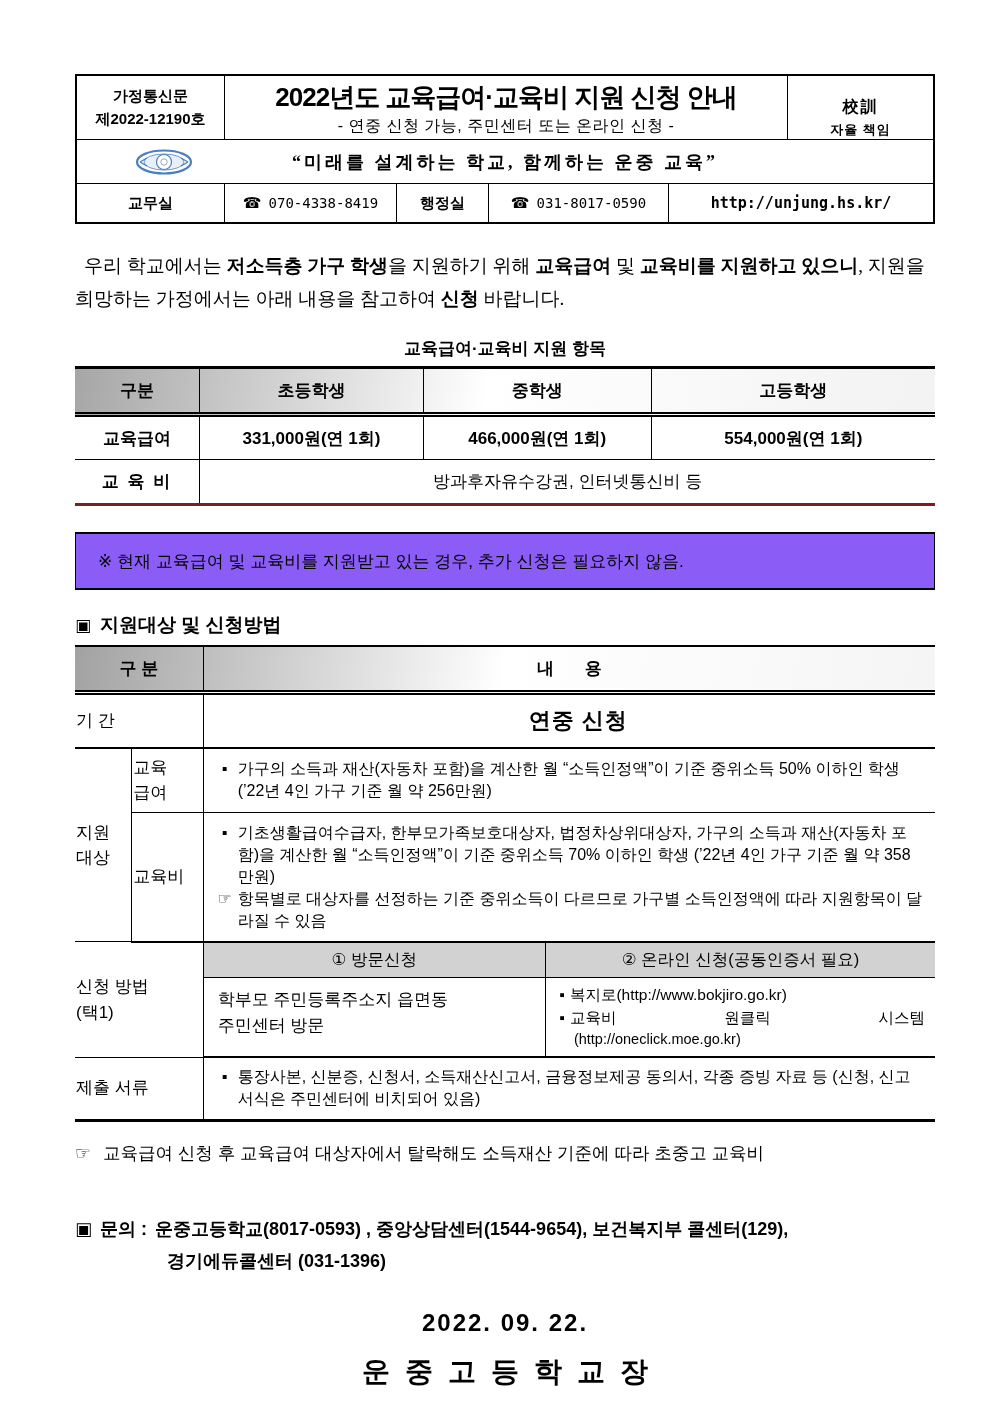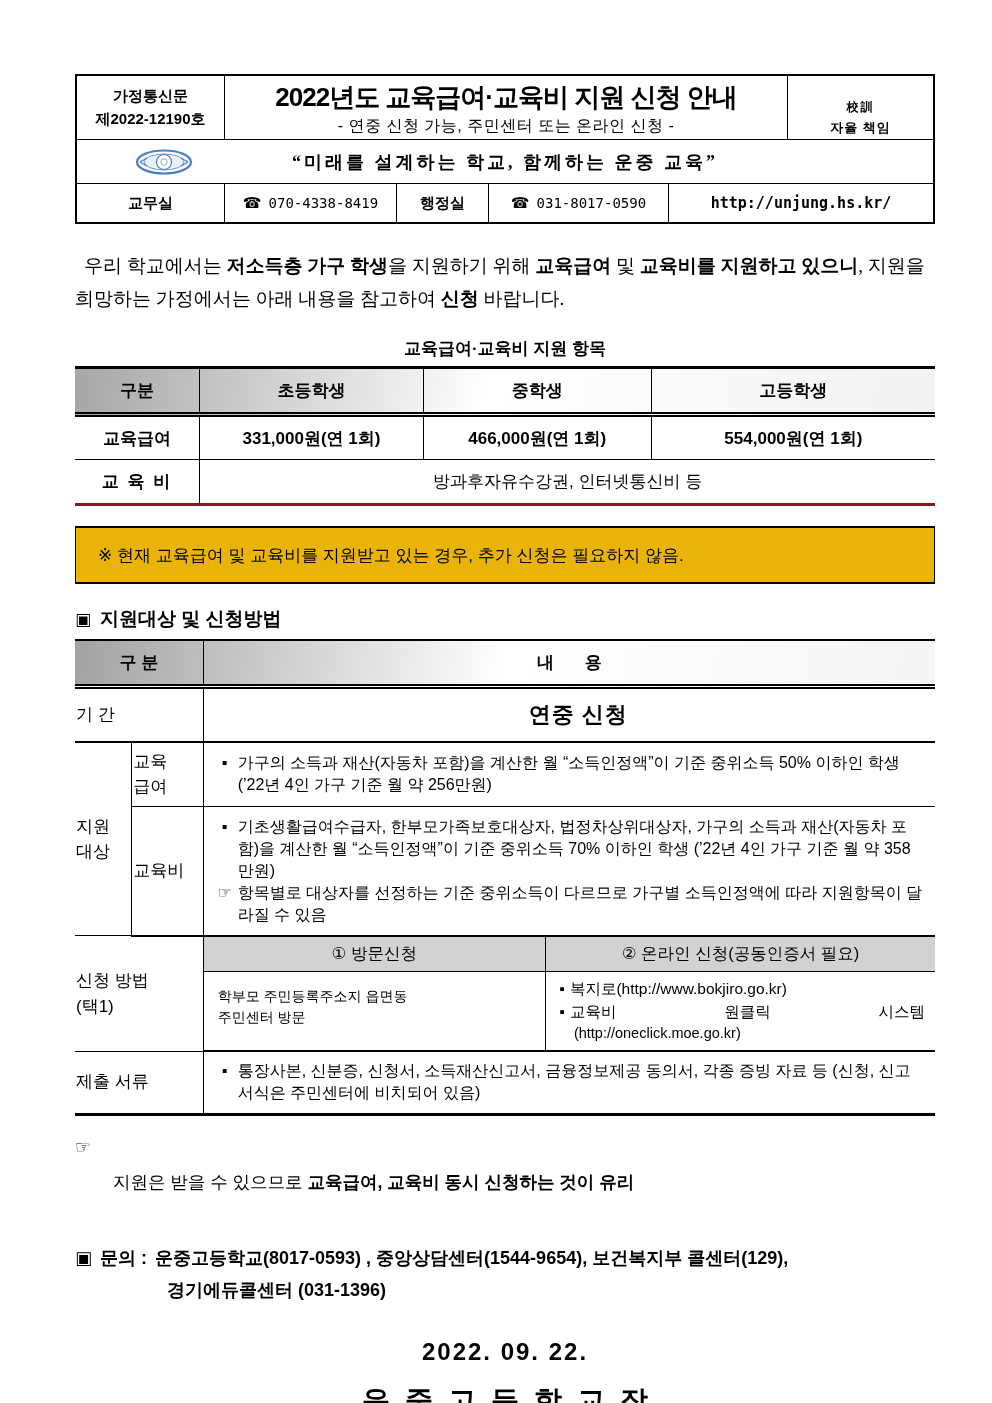--- a/index.html
+++ b/index.html
@@ -20,21 +20,21 @@
     display: flex; flex-direction: column; justify-content: center; align-items: center;
     font-size: 15px; font-weight: bold; line-height: 1.5; text-align: center;
   }
   .hdr-titlebox { flex: 1; text-align: center; padding-top: 4px; }
   .hdr-title { font-size: 26px; font-weight: 900; letter-spacing: -1px; }
   .hdr-sub { font-size: 16px; margin-top: 1px; letter-spacing: 0.5px; }
   .hdr-motto {
     width: 146px; border-left: 1px solid #000;
     display: flex; flex-direction: column; justify-content: center; align-items: center; gap: 3px;
   }
-  .motto-l { font-size: 12px; font-weight: bold; letter-spacing: 2px; margin-top: 20px; }
+  .motto-l { font-size: 16px; font-weight: bold; letter-spacing: 2px; margin-top: 20px; }
   .motto-v { font-size: 13px; font-weight: bold; letter-spacing: 1px; }
   .hdr-r2 { position: relative; height: 44px; border-bottom: 1px solid #000; display: flex; align-items: center; justify-content: center; }
   .hdr-logo { position: absolute; left: 58px; top: 8px; }
   .hdr-slogan {
     font-family: "Liberation Serif", "DejaVu Serif", serif;
     font-size: 18px; font-weight: bold; letter-spacing: 3px;
   }
   .hdr-r3 { display: flex; height: 38px; font-size: 15px; }
   .hdr-r3 .c { display: flex; align-items: center; justify-content: center; border-right: 1px solid #000; }
   .hdr-r3 .c:last-child { border-right: none; }
@@ -64,21 +64,21 @@
   .t1 td { border-left: 1px solid #000; text-align: center; font-size: 17px; }
   .t1 tr td:first-child { border-left: none; }
   .t1 tr.hrow { background: linear-gradient(100deg, #a6a6a6 0%, #ffffff 48%, #f2f2f2 100%); }
   .t1 tr.hrow td { height: 47px; font-weight: bold; border-bottom: 5px double #000; }
   .t1 tr.r1 td { height: 45px; font-weight: bold; border-bottom: 1px solid #000; }
   .t1 tr.r2 td { height: 45px; }
   .t1 tr.r2 td.lbl { font-weight: bold; letter-spacing: 2px; }
 
   
   .notice {
-    margin-top: 20px; height: 58px; background: #eab308;
+    margin-top: 26px; height: 58px; background: #8b5cf6;
     border: 1px solid #000; border-top-width: 2px; border-bottom-width: 2px;
     display: flex; align-items: center; padding-left: 22px; font-size: 17px;
   }
 
   
   .sec-head { margin-top: 22px; font-size: 19px; font-weight: bold; display: flex; align-items: center; gap: 9px; }
   .sec-head .mk { font-size: 17px; }
 
   
   table.t2 {
@@ -93,21 +93,21 @@
   .t2 .wsp { word-spacing: 26px; }
   .t2 .lbl { text-align: left; font-size: 17px; white-space: pre-line; line-height: 1.5; }
   .t2 .period-row td { height: 56px; border-bottom: 2px solid #000; }
   .t2 .period-val { text-align: center; font-size: 22px; font-weight: bold; letter-spacing: 1px; padding-left: 19px; }
   .t2 .content { font-size: 16px; line-height: 1.38; padding: 9px 10px 9px 8px; text-align: left; }
   .bl { display: flex; }
   .bl .mk { width: 26px; flex-shrink: 0; text-align: center; }
   .bl .tx { flex: 1; }
   .t2 tr.tg2 td { border-bottom: 2px solid #000; }
   .t2 .subhd { background: #d2d2d2; height: 36px; text-align: center; font-size: 16.5px; }
-  .t2 .visit-body { font-size: 14px; padding: 8px 8px 16px 14px; white-space: pre-line; line-height: 1.55; vertical-align: middle; margin-left: 11px; }
+  .t2 .visit-body { font-size: 17px; padding: 8px 8px 16px 14px; white-space: pre-line; line-height: 1.55; vertical-align: middle; margin-left: 11px; }
   .t2 .online-body { font-size: 15.5px; padding: 6px 10px 6px 8px; line-height: 1.45; }
   .ob .mk { width: 16px; flex-shrink: 0; }
   .spread { display: block; text-align: justify; text-align-last: justify; }
   .url-line { display: block; padding-left: 4px; font-size: 14.5px; }
   .t2 tr.method-body td { border-bottom: 2px solid #000; }
   .t2 .docs-cell { padding: 8px 10px 8px 8px; }
 
   
   .footnote { margin-top: 14px; font-size: 17.5px; line-height: 2.0; }
   .footnote .l1 { display: flex; }
@@ -282,22 +282,22 @@
             <span class="tx">통장사본, 신분증, 신청서, 소득재산신고서, 금융정보제공 동의서, 각종 증빙 자료 등 (신청, 신고서식은 주민센터에 비치되어 있음)</span>
           </div>
         </td>
       </tr>
     </tbody>
   </table>
 
   <div class="footnote">
     <div class="l1">
       <span class="mk">☞</span>
-    </div>
-    <div class="l2"><span>지원은 받을 수 있으므로 </span><b>교육급여, 교육비 동시 신청하는 것이 유리</b></div>
+      <span>교육급여 신청 후 교육급여 대상자에서 탈락해도 소득재산 기준에 따라 초중고 교육비</span>
+    </div>
   </div>
 
   <div class="inquiry">
     <div class="l1">
       <span>▣</span>
       <span>문의 :</span>
       <span>운중고등학교(8017-0593) , 중앙상담센터(1544-9654), 보건복지부 콜센터(129),</span>
     </div>
     <div class="l2">경기에듀콜센터 (031-1396)</div>
   </div>

